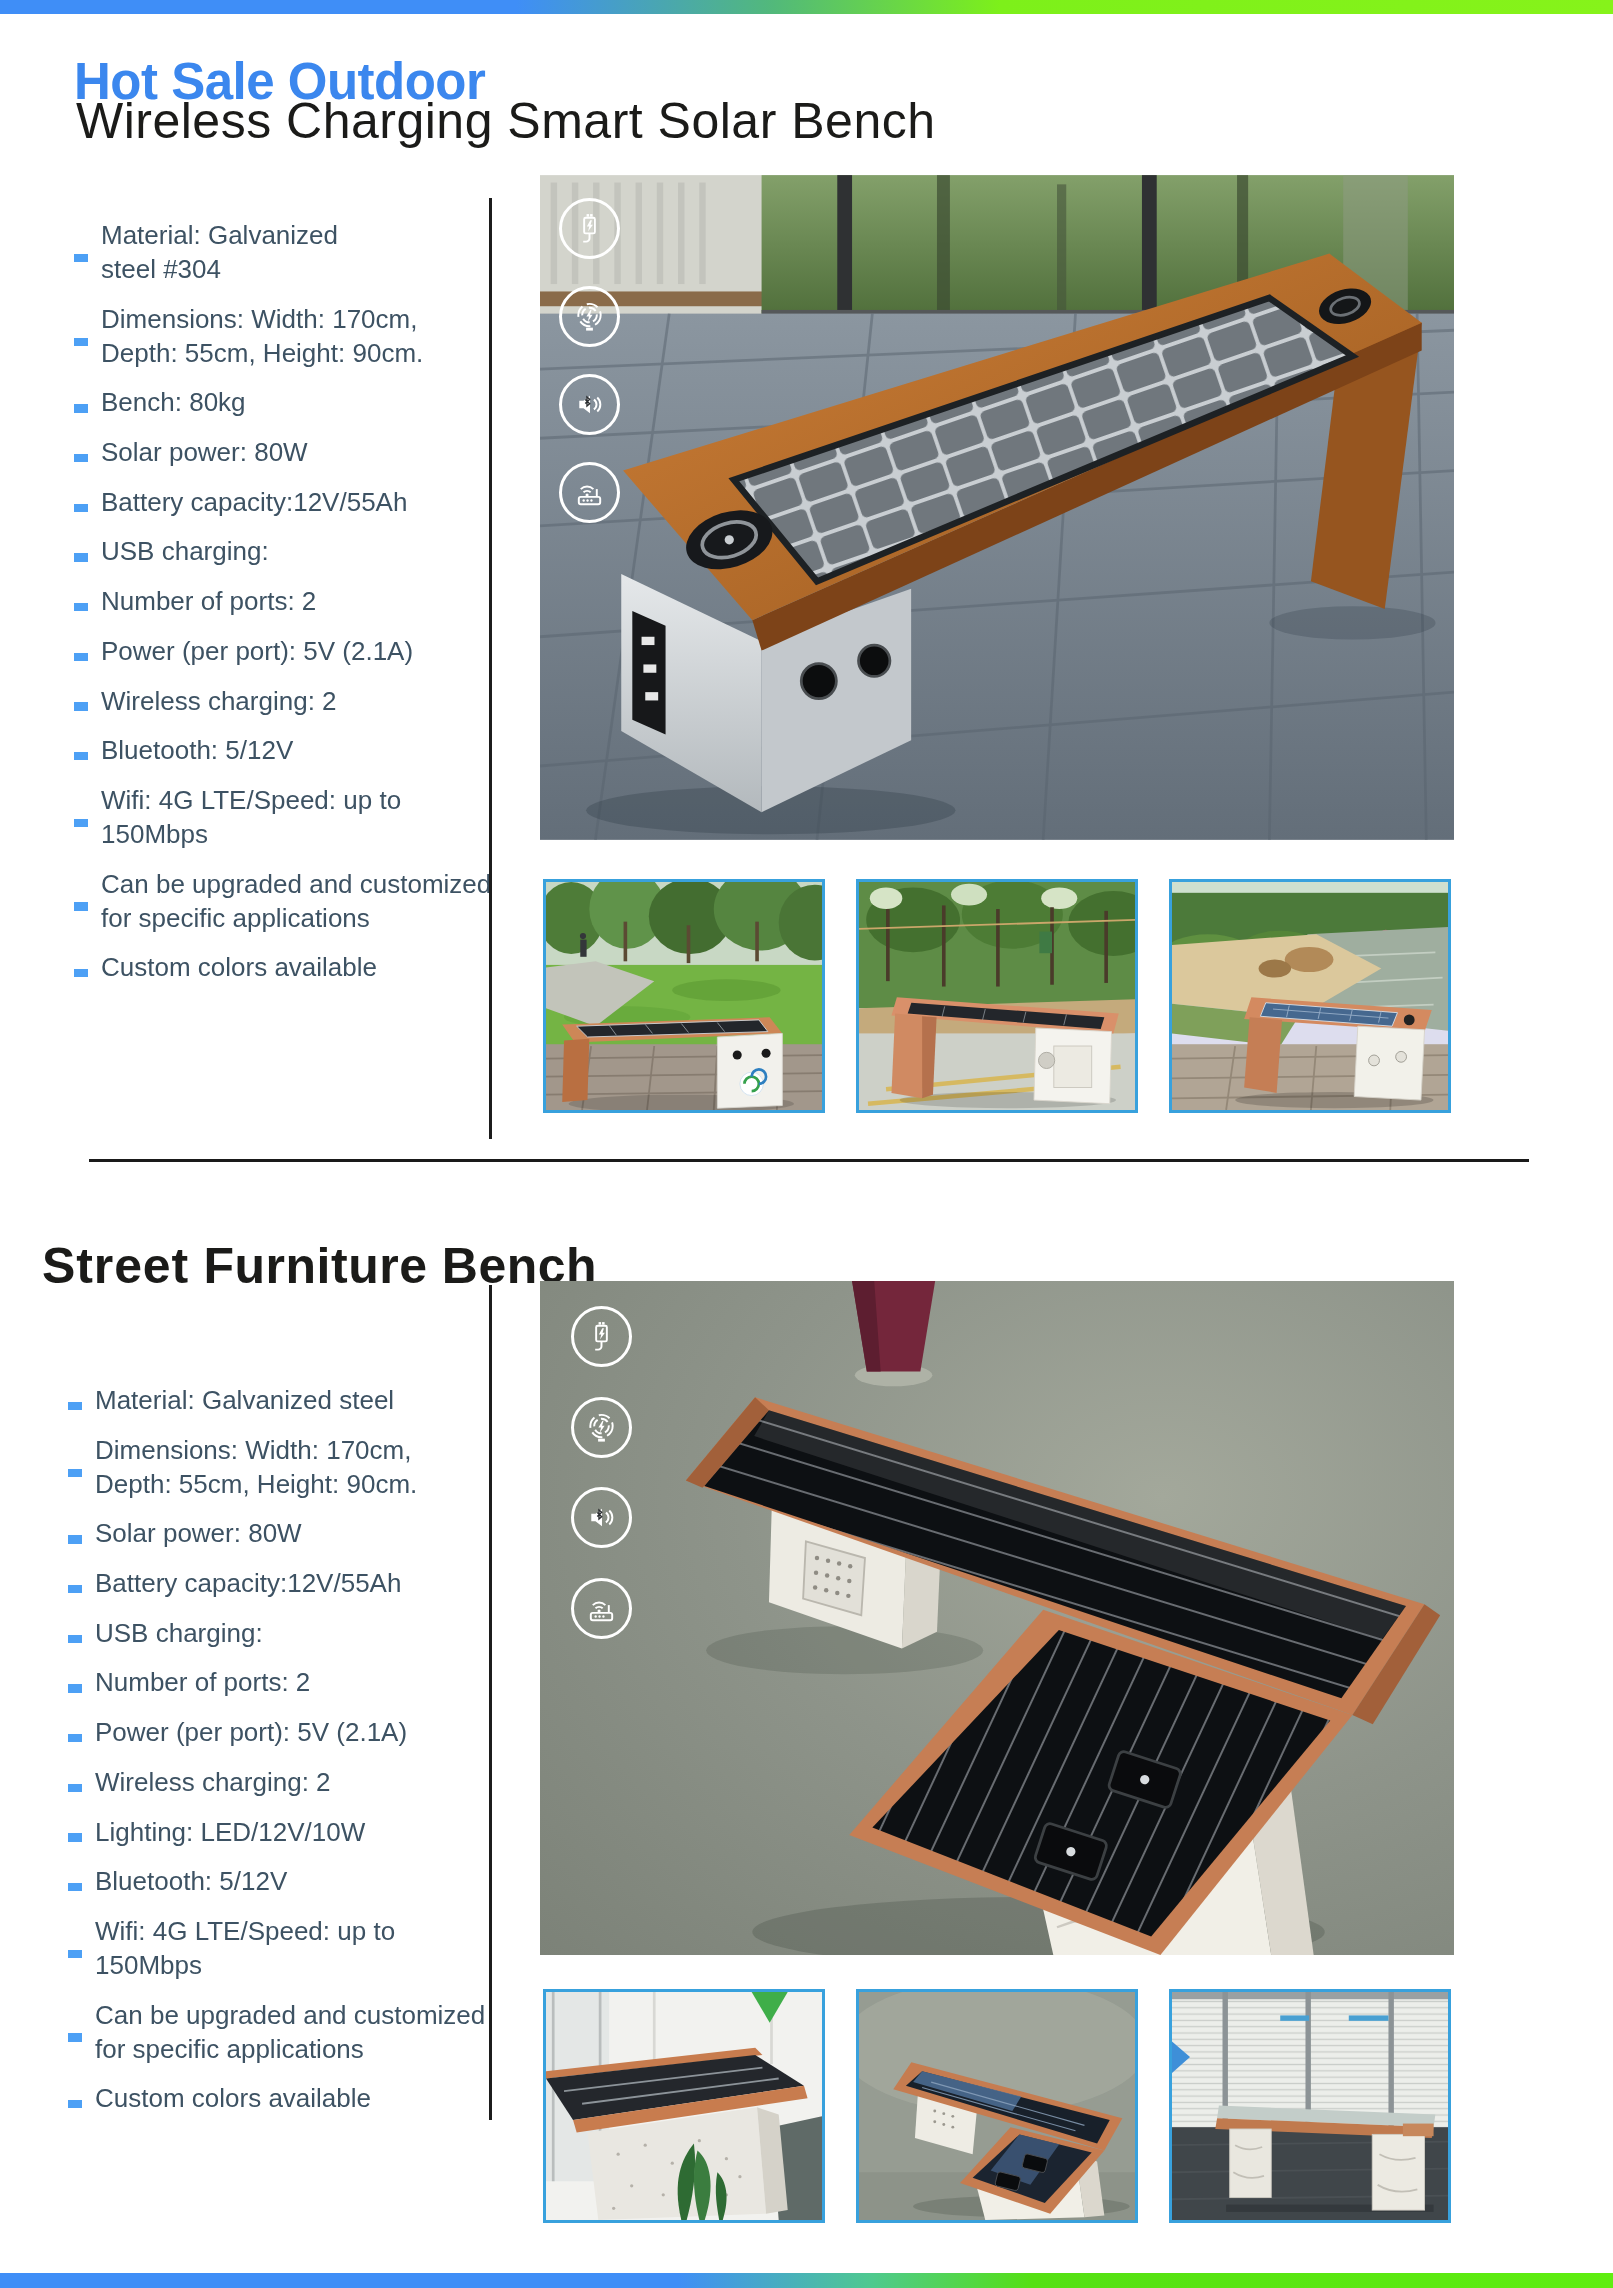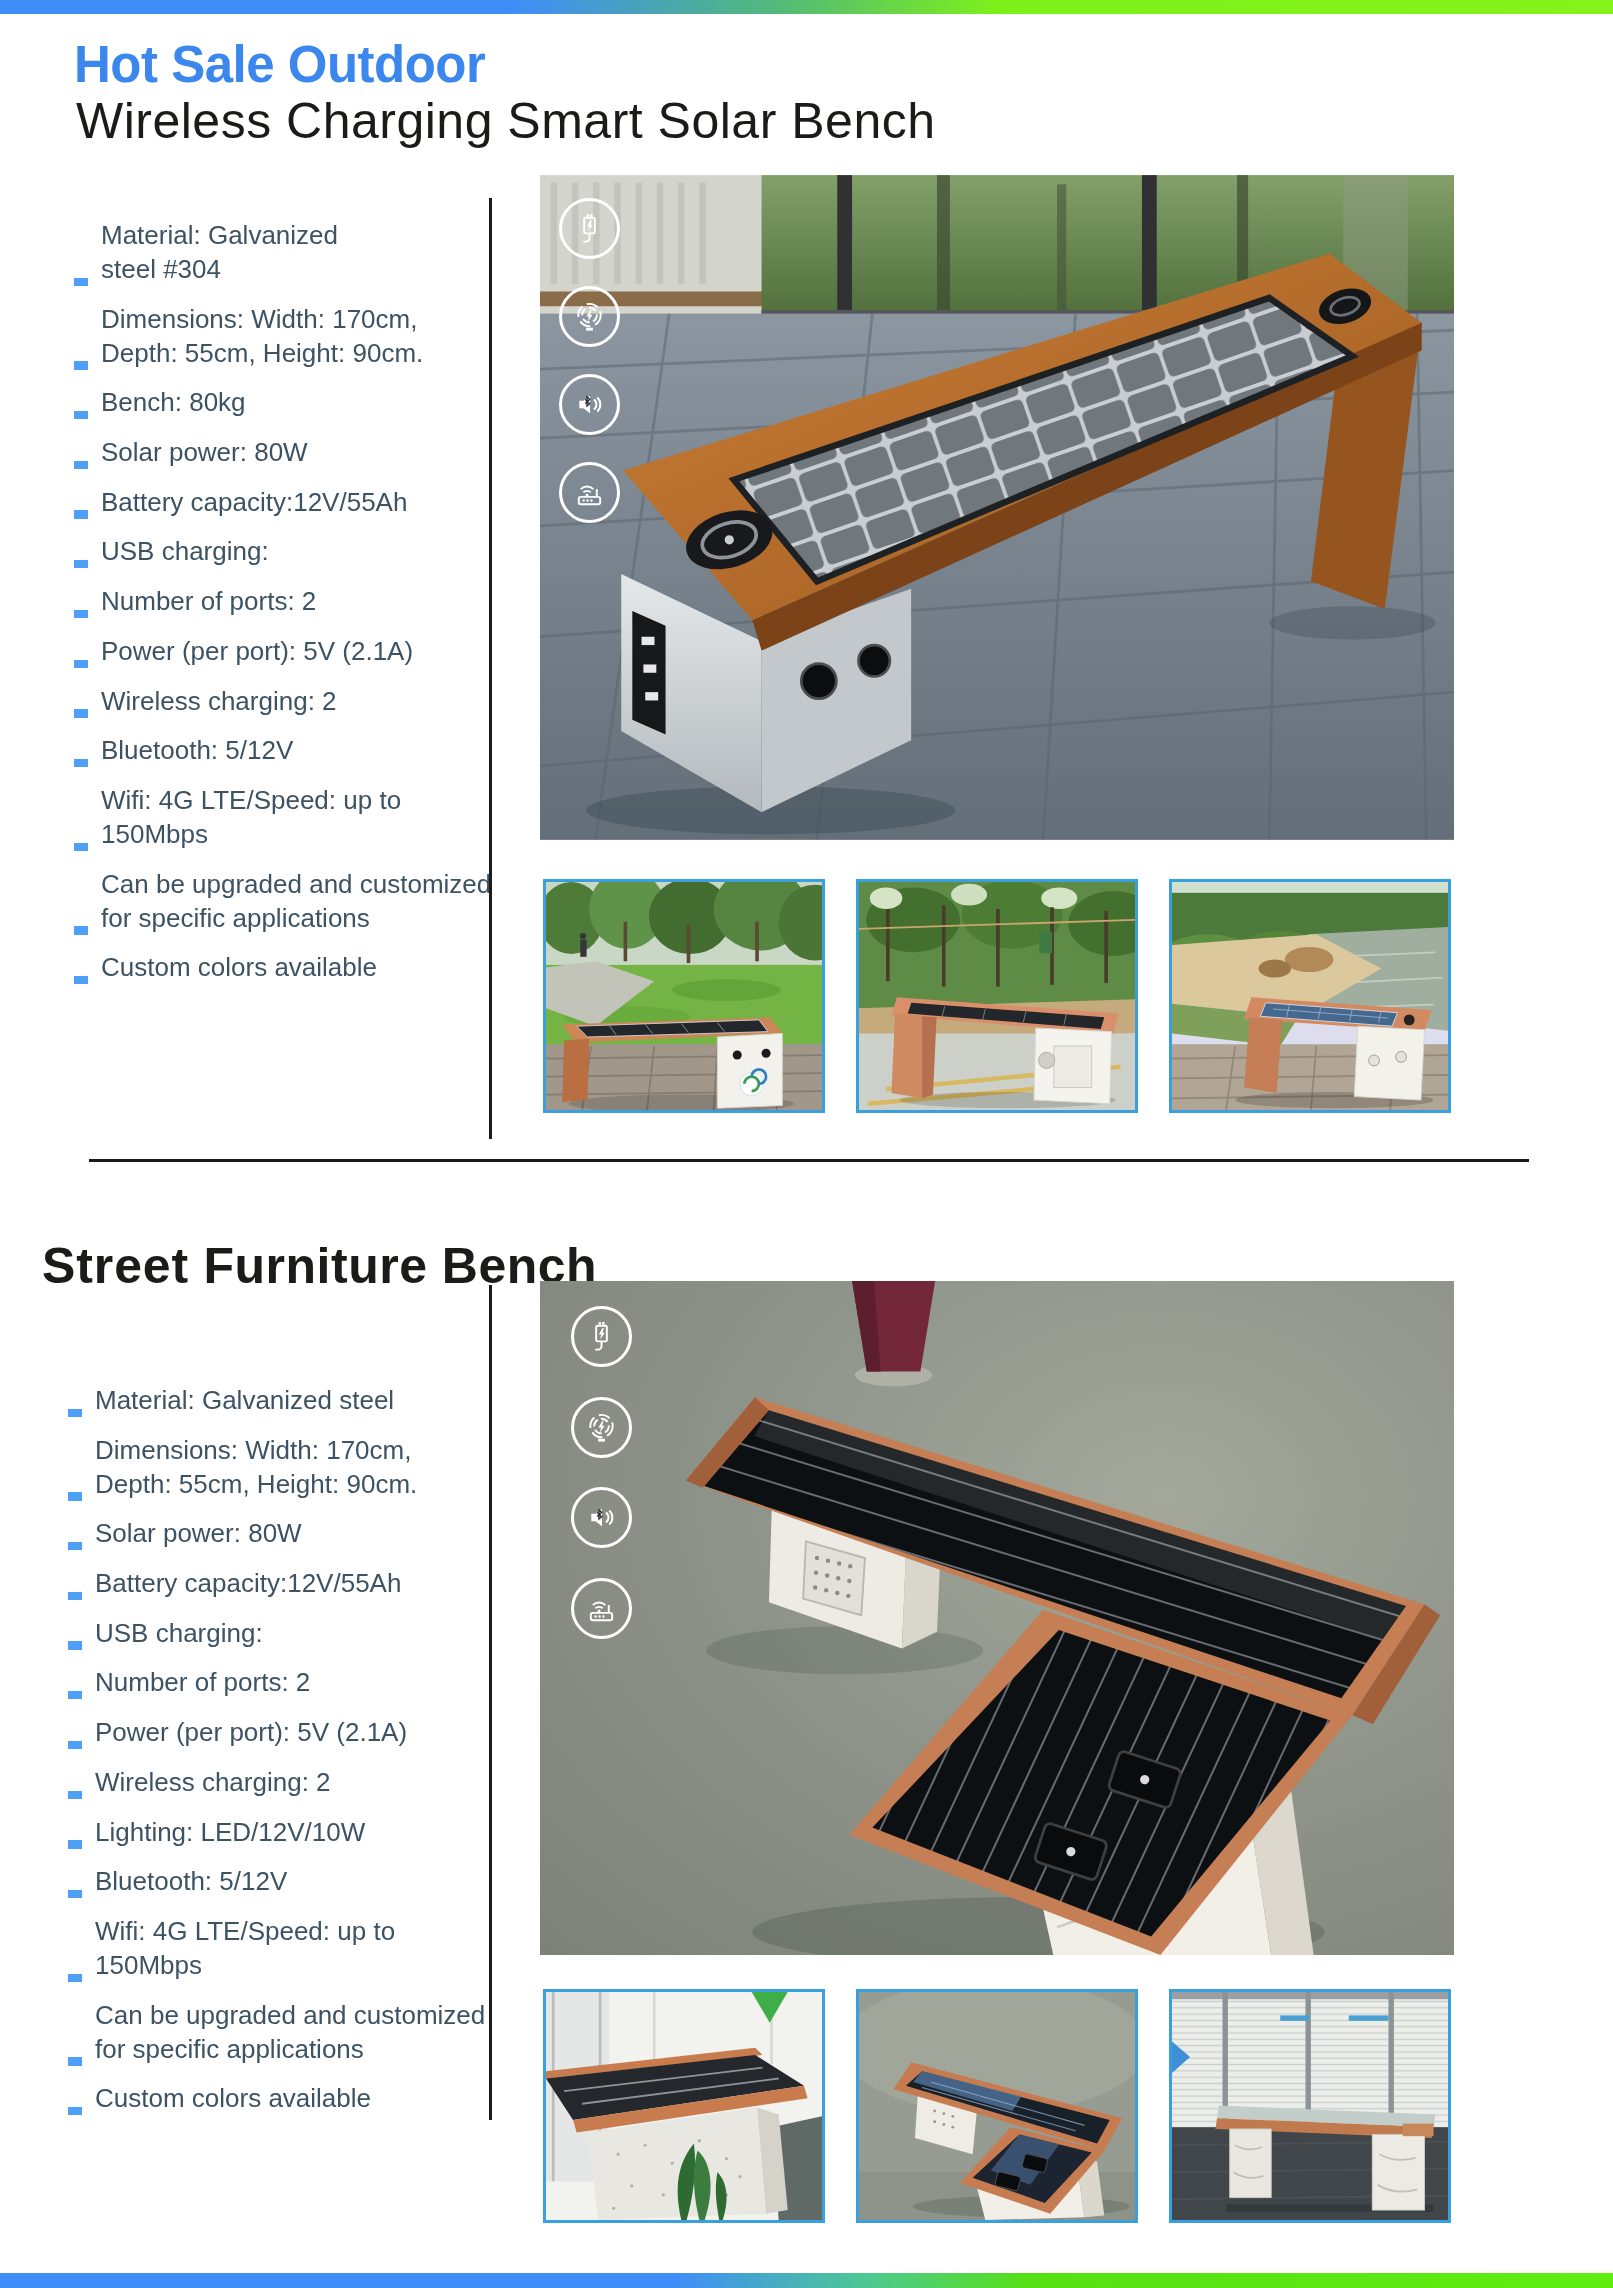--- a/index.html
+++ b/index.html
@@ -5,21 +5,21 @@
   html,body{margin:0;padding:0;background:#ffffff;}
   .page{position:relative;width:1613px;height:2289px;background:#fff;overflow:hidden;
         font-family:"Liberation Sans","DejaVu Sans",sans-serif;}
   .gradbar{position:absolute;left:0;width:1613px;height:14px;}
   .gradbar.top{top:0;background:linear-gradient(90deg,#3f8ef7 0%,#3f8ef7 32%,#52b97a 48%,#7df01a 62%,#86f31a 100%);}
   .gradbar.bottom{top:2273px;height:15.7px;background:linear-gradient(90deg,#3f8ef7 0%,#3f8ef7 42%,#4fc98f 54%,#55e013 64%,#5fee10 100%);}
   .h-blue{position:absolute;color:#3b87ee;font-size:51px;font-weight:bold;letter-spacing:-0.5px;white-space:nowrap;}
   .h-dark{position:absolute;color:#1b1b19;font-size:50px;font-weight:normal;letter-spacing:0.5px;white-space:nowrap;}
   .h-dark .lt{letter-spacing:0.9px;}
   .specs{position:absolute;width:426px;}
-  .spec-item{display:flex;align-items:flex-end;margin-bottom:15.7px;}
+  .spec-item{display:flex;align-items:center;margin-bottom:15.7px;}
   .bullet{flex:0 0 auto;width:14px;height:8.3px;margin:12px 13px 0 0;background:#4da0f5;}
   .spec-text{font-size:26px;line-height:34px;color:#3d5263;white-space:pre-line;}
   .vline{position:absolute;width:2.8px;background:#1c1c1c;}
   .hline{position:absolute;height:2.8px;background:#1a1a1a;}
   .photo{position:absolute;overflow:hidden;}
   .photo svg{display:block;}
   .photo-main-1{left:540px;top:175px;width:914px;height:665px;}
   .photo-main-2{left:540px;top:1281px;width:914px;height:674px;
      background:radial-gradient(ellipse at 68% 32%,#a3a89b 0%,#8e948a 48%,#7c8278 100%);}
   .thumbrow{position:absolute;left:543px;display:flex;gap:31px;}
@@ -33,21 +33,21 @@
   .iconcol-2{left:31px;top:25px;}
   .iconcol-2 .featicon{margin-bottom:29.5px;}
 </style>
 </head>
 <body>
 
 <div class="page">
 
   <div class="gradbar top"></div>
 
-  <div class="h-blue" style="left:74px;top:35px;text-align:center;">Hot Sale Outdoor</div>
+  <div class="h-blue" style="left:74px;top:52px;text-align:center;">Hot Sale Outdoor</div>
   <div class="h-dark" style="left:76px;top:92px;">Wireless Charging Smart Solar Bench</div>
 
   <div class="specs" style="left:74px;top:218px;">
 
       <div class="spec-item">
         <span class="bullet"></span>
         <span class="spec-text">Material:  Galvanized
 steel #304</span>
       </div>
 

